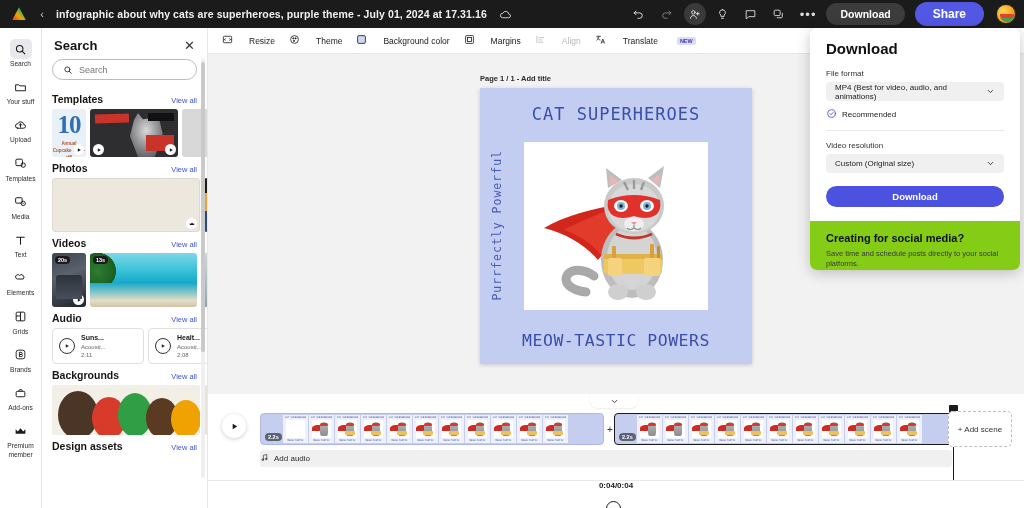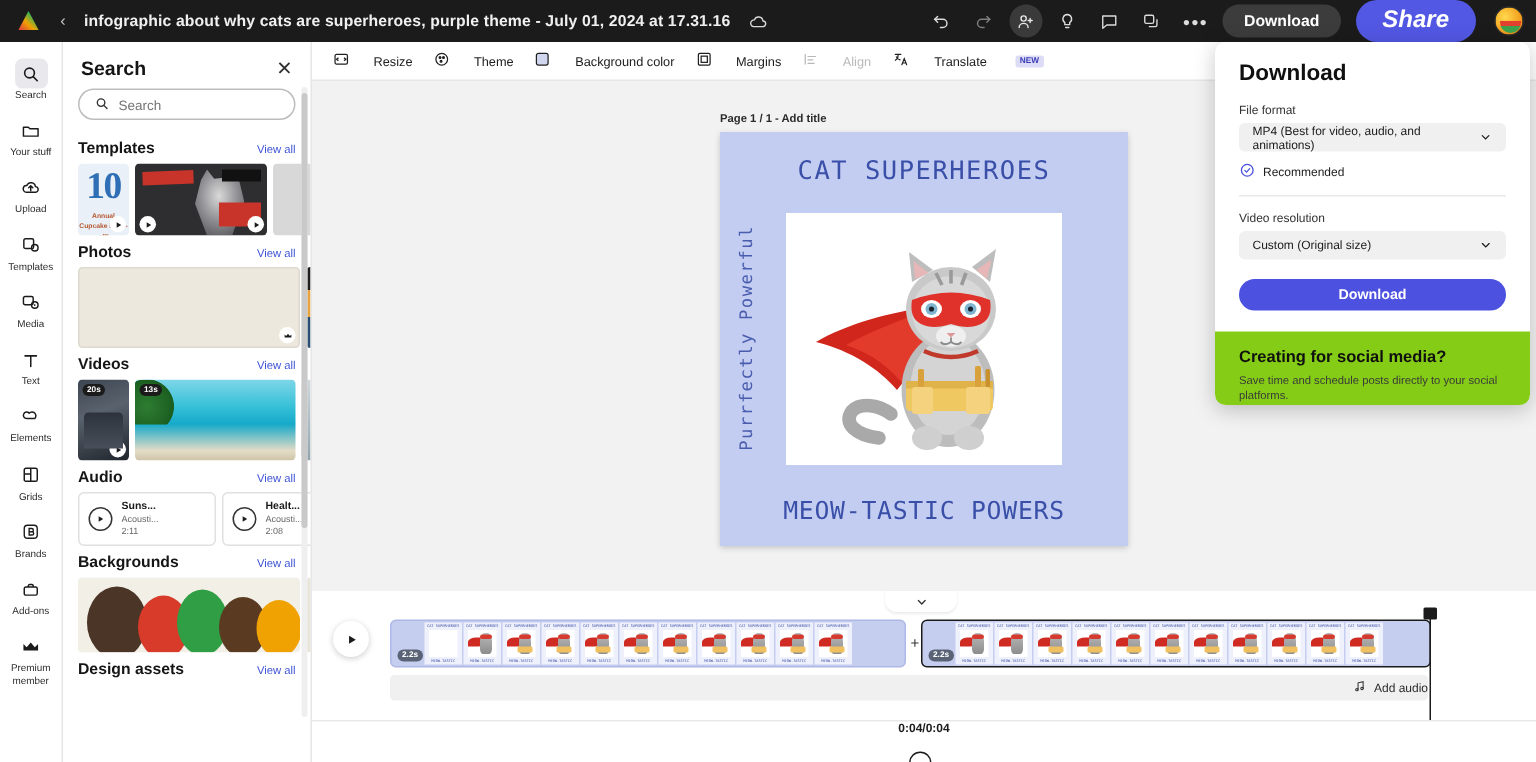--- a/index.html
+++ b/index.html
@@ -33,24 +33,23 @@
     display: flex; align-items: center; justify-content: center;
     cursor: pointer;
   }
   .tb-icon.filled { background: #3a3a3a; }
   .tb-dots { color: #dcdcdc; font-size: 13px; letter-spacing: 1px; padding: 0 4px; cursor: pointer; }
   .btn-download {
     background: #3c3c3c; color: #fff; font-size: 10.5px; font-weight: bold;
     border-radius: 14px; padding: 5px 14px; cursor: pointer; border: none;
   }
   .btn-share {
-    background: #5258e4; color: #fff; font-size: 16px; font-weight: bold;
+    background: #5258e4; color: #fff; font-size: 12px; font-weight: bold;
     border-radius: 14px; padding: 5px 18px; cursor: pointer; border: none;
     margin-left: 4px;
-    font-style: italic;
   }
   .avatar {
     width: 20px; height: 20px; border-radius: 50%;
     background: radial-gradient(circle at 35% 35%, #ffd84d 0%, #f5a623 55%, #e8740c 100%);
     margin-left: 6px; position: relative; overflow: hidden; cursor: pointer;
     border: 1px solid #2a2a2a;
   }
   .avatar::after {
     content: ""; position: absolute; left: 3px; top: 9px; width: 14px; height: 8px;
     background: linear-gradient(#e4402e 0%, #e4402e 45%, #3fa34d 45%, #3fa34d 100%);
@@ -323,21 +322,21 @@
     position: absolute; left: 745px; top: 14px; width: 1px; height: 72px;
     background: #1b1b1b;
   }
   .playhead::before {
     content: ""; position: absolute; left: -4px; top: -3px;
     width: 9px; height: 8px; background: #1b1b1b; border-radius: 1px;
   }
   .add-audio {
     position: absolute; left: 52px; top: 56px; width: 692px; height: 17px;
     background: #f0f0f0; border-radius: 3px;
-    display: flex; align-items: center; justify-content: flex-end; gap: 5px;
+    display: flex; align-items: center; justify-content: flex-start; gap: 5px;
     font-size: 8px; color: #2b2b2b; cursor: pointer;
   }
 
   
   .statusbar {
     position: absolute; top: 480px; left: 208px; width: 816px; height: 28px;
     background: #fff; border-top: 1px solid #e8e8e8;
     display: flex; align-items: center; padding: 0 14px; gap: 12px; z-index: 16; flex-direction: column;
   }
   .time-code { font-size: 8px; color: #1c1c1c; font-weight: bold; }
@@ -1071,20 +1070,21 @@
             <div class="catbody"></div>
             <div class="mask"></div>
             <div class="belt"></div>
           </div>
           <span class="fb">MEOW-TASTIC</span>
         </div>
     </div>
 
     <div class="playhead"></div>
 
+    <div class="add-scene">+ Add scene</div>
 
     <div class="add-audio">
       <span>
         <svg width="9" height="9" viewBox="0 0 24 24" fill="none" stroke="#2b2b2b" stroke-width="1.8" stroke-linecap="round">
           <path d="M9 18V6l9-2v12"></path>
             <circle cx="7" cy="18" r="2.2"></circle>
             <circle cx="16" cy="16" r="2.2"></circle>
         </svg>
       </span>
       <span>Add audio</span>

